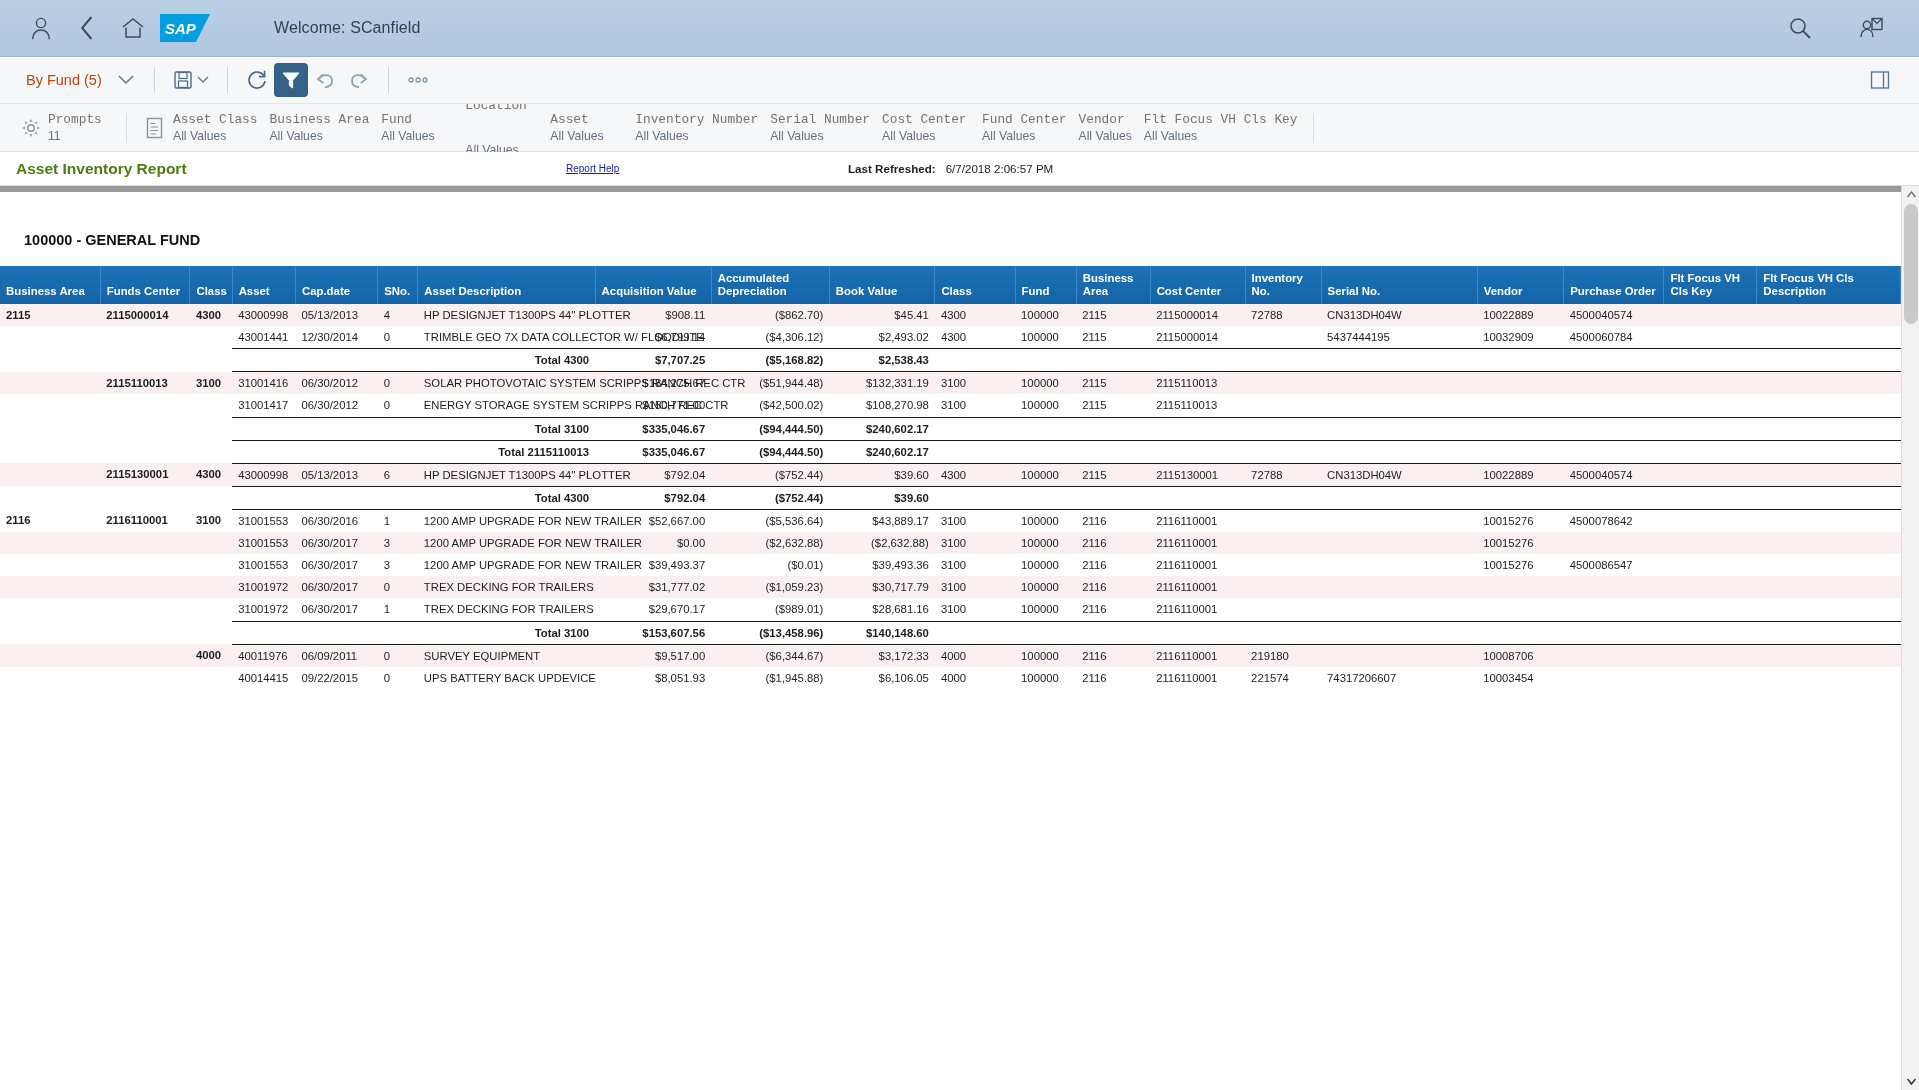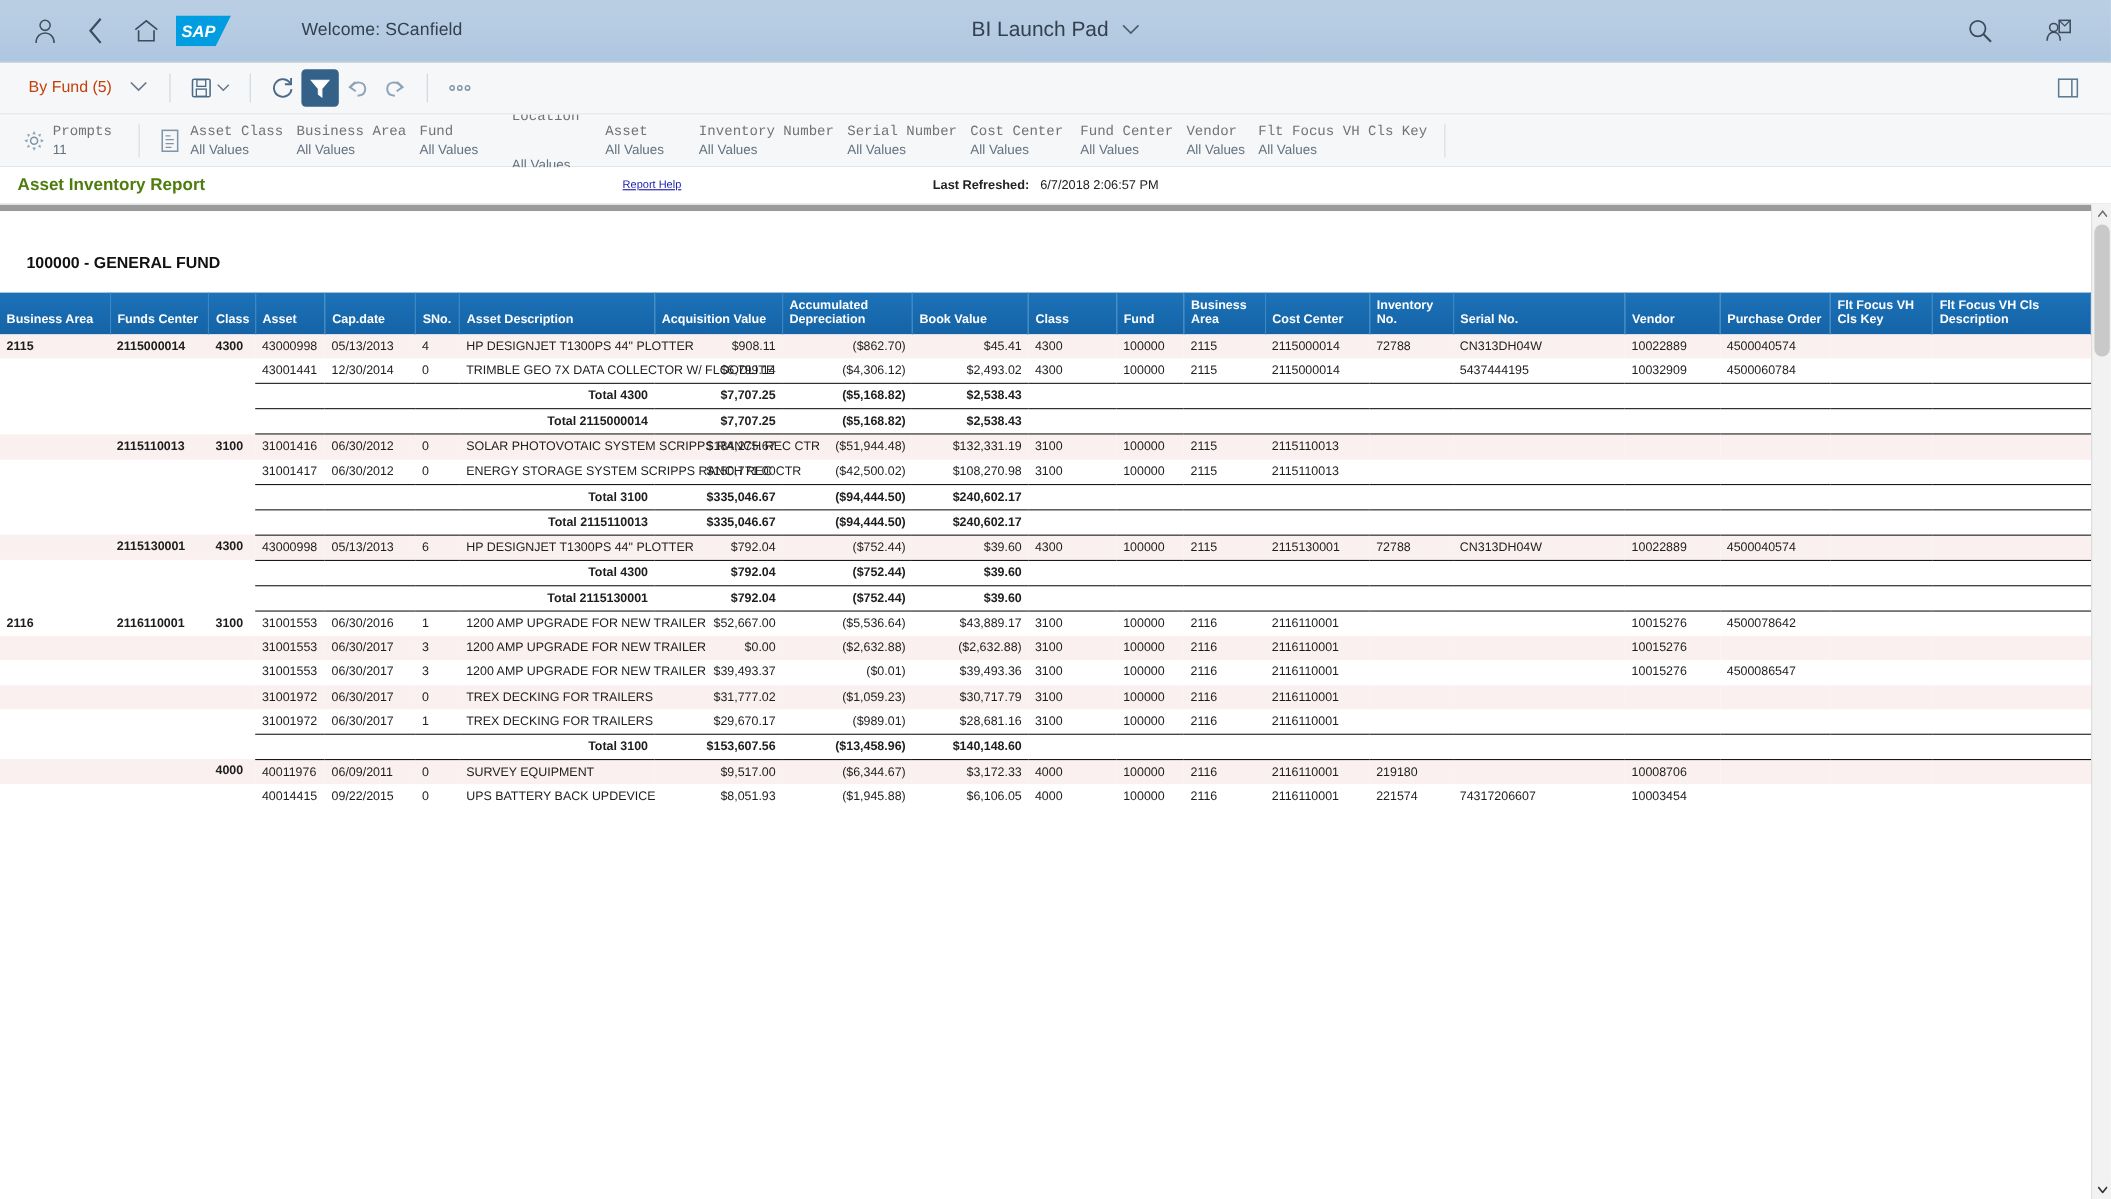--- a/index.html
+++ b/index.html
@@ -235,30 +235,20 @@
     <div class="sap-logo" title="SAP">
       <svg width="58" height="28" viewBox="0 0 58 28" aria-hidden="true">
         <path d="M0 0 H50 L36 28 H0 Z" fill="#009de0"></path>
         <text x="5" y="20" font-family="'Liberation Sans', sans-serif" font-size="15" font-weight="bold" font-style="italic" fill="#ffffff">SAP</text>
       </svg>
     </div>
 
     <div class="welcome-text">Welcome: SCanfield</div>
   </div>
 
-  <div class="shell-center">
-    <div class="shell-title-btn">
-      <span class="t">BI Launch Pad</span>
-      <span>
-        <svg width="16" height="10" viewBox="0 0 16 10" aria-hidden="true">
-          <path d="M1 1 L8 8 L15 1" fill="none" stroke="#4b5c6b" stroke-width="1.5"></path>
-        </svg>
-      </span>
-    </div>
-  </div>
 
   <div class="shell-right">
     <div class="shell-btn" title="Search">
       <svg width="24" height="24" viewBox="0 0 24 24" aria-hidden="true">
         <circle cx="10" cy="10" r="7" fill="none" stroke="#3c4c5a" stroke-width="1.6"></circle>
         <path d="M15.2 15.2 L22 22" stroke="#3c4c5a" stroke-width="1.9" fill="none"></path>
       </svg>
     </div>
     <div class="shell-btn" title="Contacts">
       <svg width="26" height="24" viewBox="0 0 26 24" aria-hidden="true">
@@ -528,30 +518,20 @@
           <tr class="total">
             <td class="stub">&nbsp;</td>
             <td class="stub">&nbsp;</td>
             <td class="stub">&nbsp;</td>
             <td class="tl total-label" colspan="4">Total 4300</td>
             <td class="tl num">$7,707.25</td>
             <td class="tl num">($5,168.82)</td>
             <td class="tl num">$2,538.43</td>
             <td class="tl" colspan="10">&nbsp;</td>
           </tr>
-          <tr class="total">
-            <td class="stub">&nbsp;</td>
-            <td class="stub">&nbsp;</td>
-            <td class="stub">&nbsp;</td>
-            <td class="tl total-label" colspan="4">Total 2115000014</td>
-            <td class="tl num">$7,707.25</td>
-            <td class="tl num">($5,168.82)</td>
-            <td class="tl num">$2,538.43</td>
-            <td class="tl" colspan="10">&nbsp;</td>
-          </tr>
           <tr class="zebra-pink">
             <td class="bold"></td>
             <td class="bold">2115110013</td>
             <td class="bold">3100</td>
             <td class="">31001416</td>
             <td class="">06/30/2012</td>
             <td class="">0</td>
             <td class="wrapcell">SOLAR PHOTOVOTAIC SYSTEM SCRIPPS RANCH REC CTR</td>
             <td class="num">$184,275.67</td>
             <td class="num">($51,944.48)</td>
@@ -629,30 +609,20 @@
             <td class="">10022889</td>
             <td class="">4500040574</td>
             <td class=""></td>
             <td class=""></td>
           </tr>
           <tr class="total">
             <td class="stub">&nbsp;</td>
             <td class="stub">&nbsp;</td>
             <td class="stub">&nbsp;</td>
             <td class="tl total-label" colspan="4">Total 4300</td>
-            <td class="tl num">$792.04</td>
-            <td class="tl num">($752.44)</td>
-            <td class="tl num">$39.60</td>
-            <td class="tl" colspan="10">&nbsp;</td>
-          </tr>
-          <tr class="total">
-            <td class="stub">&nbsp;</td>
-            <td class="stub">&nbsp;</td>
-            <td class="stub">&nbsp;</td>
-            <td class="tl total-label" colspan="4">Total 2115130001</td>
             <td class="tl num">$792.04</td>
             <td class="tl num">($752.44)</td>
             <td class="tl num">$39.60</td>
             <td class="tl" colspan="10">&nbsp;</td>
           </tr>
           <tr class="zebra-white">
             <td class="bold">2116</td>
             <td class="bold">2116110001</td>
             <td class="bold">3100</td>
             <td class="">31001553</td>

